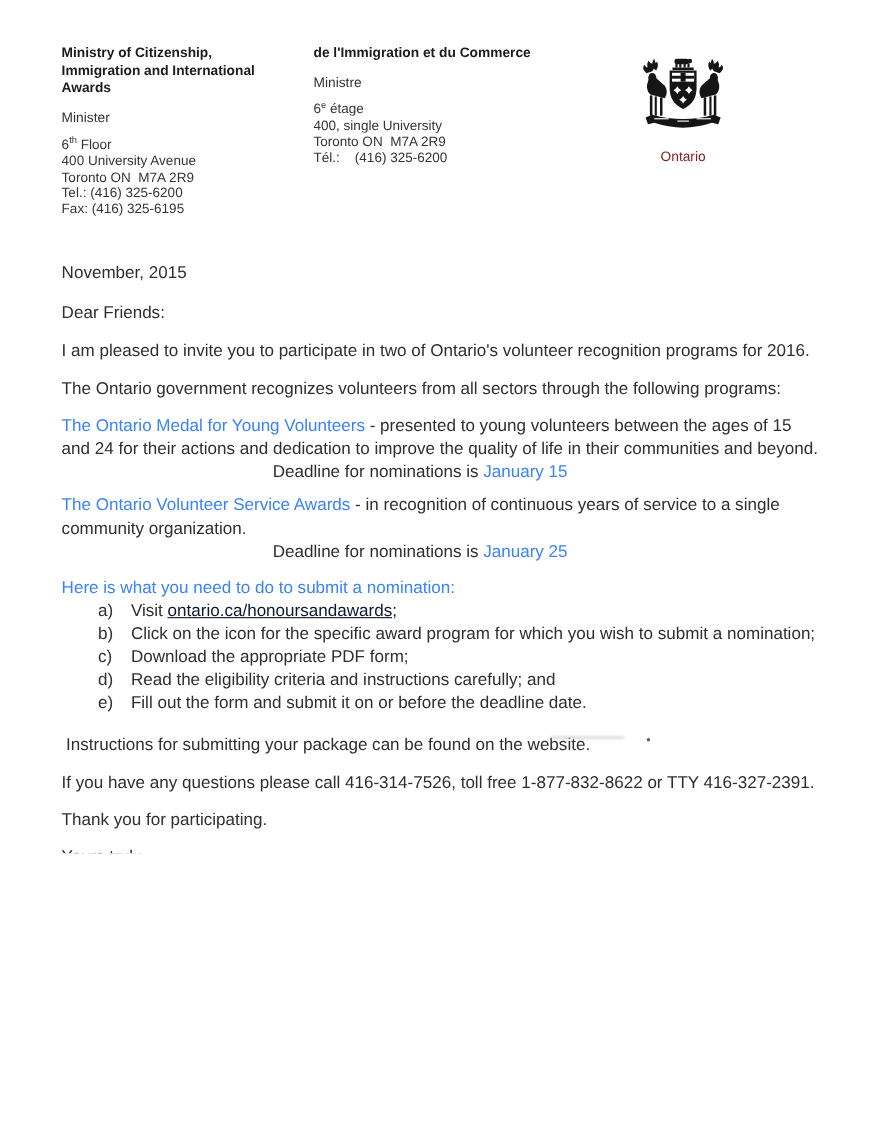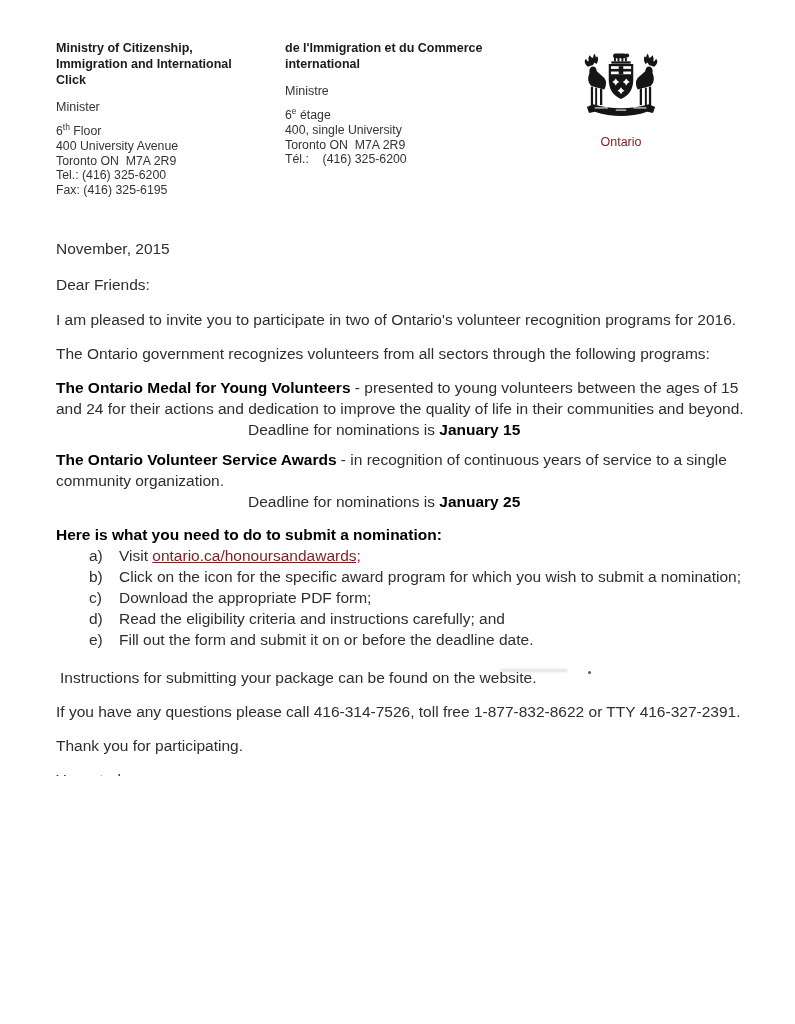--- a/index.html
+++ b/index.html
@@ -23,62 +23,61 @@
   
   .body{position:absolute;left:56px;top:238px;width:690px;font-size:15.5px;line-height:21px;color:#2e2e2e;}
   .body p{margin:0;}
   .p-date{margin-bottom:15px !important;}
   .p-sal{margin-bottom:14px !important;}
   .p-std{margin-bottom:13px !important;}
   .p-block{margin-bottom:0 !important;}
   .deadline{padding-left:192px;}
   .deadline-1{margin-bottom:9px !important;}
   .deadline-2{margin-bottom:12px !important;}
-  b,.bold{font-weight:700;color:#000000;}
+  b,.bold{font-weight:400;color:#3b82f6;}
   .steps{margin:0 0 17px 0;padding:0;list-style:none;}
   .step{display:flex;}
   .step-marker{width:30px;padding-left:33px;flex:0 0 auto;}
   .step-text{flex:1 1 auto;}
-  .step-link{text-decoration:underline;color:#7f1d1d;}
+  .step-link{text-decoration:underline;color:#0f172a;}
   .p-instr{padding-left:4px;margin-bottom:13px !important;}
   .p-q{margin-bottom:13px !important;}
   .p-thanks{margin-bottom:13px !important;}
   .p-close{margin-bottom:0 !important;}
   .sig-name{margin-top:62px !important;}
   
   .signature{position:absolute;left:0;top:866px;pointer-events:none;}
   
   .smudge{position:absolute;left:500px;top:669px;width:68px;height:3px;background:#bdbdbd;opacity:.45;border-radius:2px;filter:blur(1px);}
   .smudge-dot{position:absolute;left:588px;top:671px;width:3px;height:3px;background:#5a5a5a;border-radius:50%;}
 </style>
 </head>
 <body>
 
 <div class="page">
 
   <div class="lh-col lh-en">
     <div class="lh-title">
       <div>Ministry of Citizenship,</div>
       <div>Immigration and International</div>
-      <div>Click</div>
+      <div>Awards</div>
     </div>
     <div class="lh-role">Minister</div>
     <div class="lh-addr">
       <div><span>6</span><sup>th</sup><span> Floor</span></div>
       <div>400 University Avenue</div>
       <div>Toronto ON  M7A 2R9</div>
       <div>Tel.: (416) 325-6200</div>
       <div>Fax: (416) 325-6195</div>
     </div>
   </div>
 
   <div class="lh-col lh-fr">
     <div class="lh-title">
       <div>de l'Immigration et du Commerce</div>
-      <div>international</div>
     </div>
     <div class="lh-role">Ministre</div>
     <div class="lh-addr">
       <div><span>6</span><sup>e</sup><span> étage</span></div>
       <div>400, single University</div>
       <div>Toronto ON  M7A 2R9</div>
       <div>Tél.:    (416) 325-6200</div>
     </div>
   </div>
 

